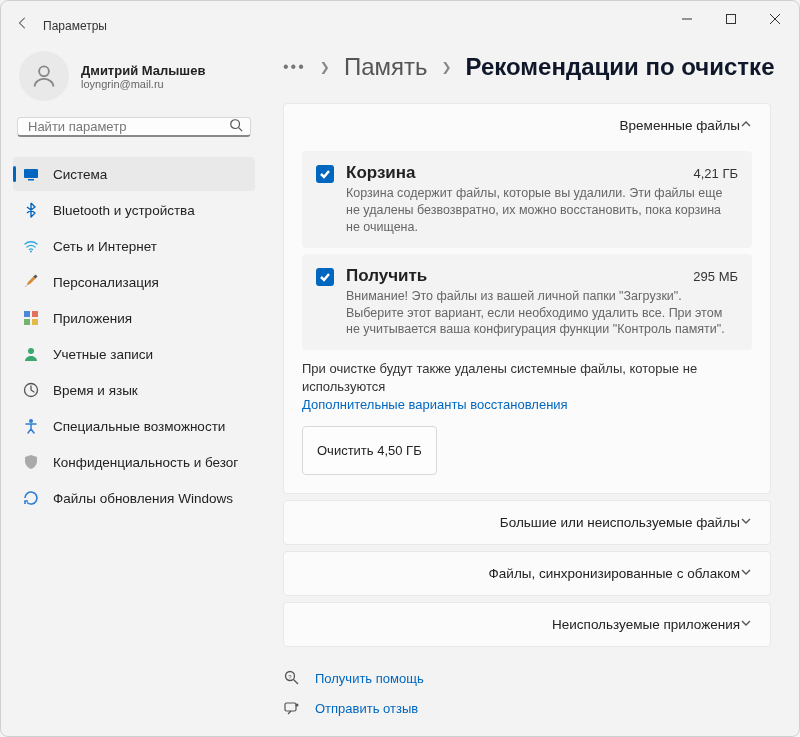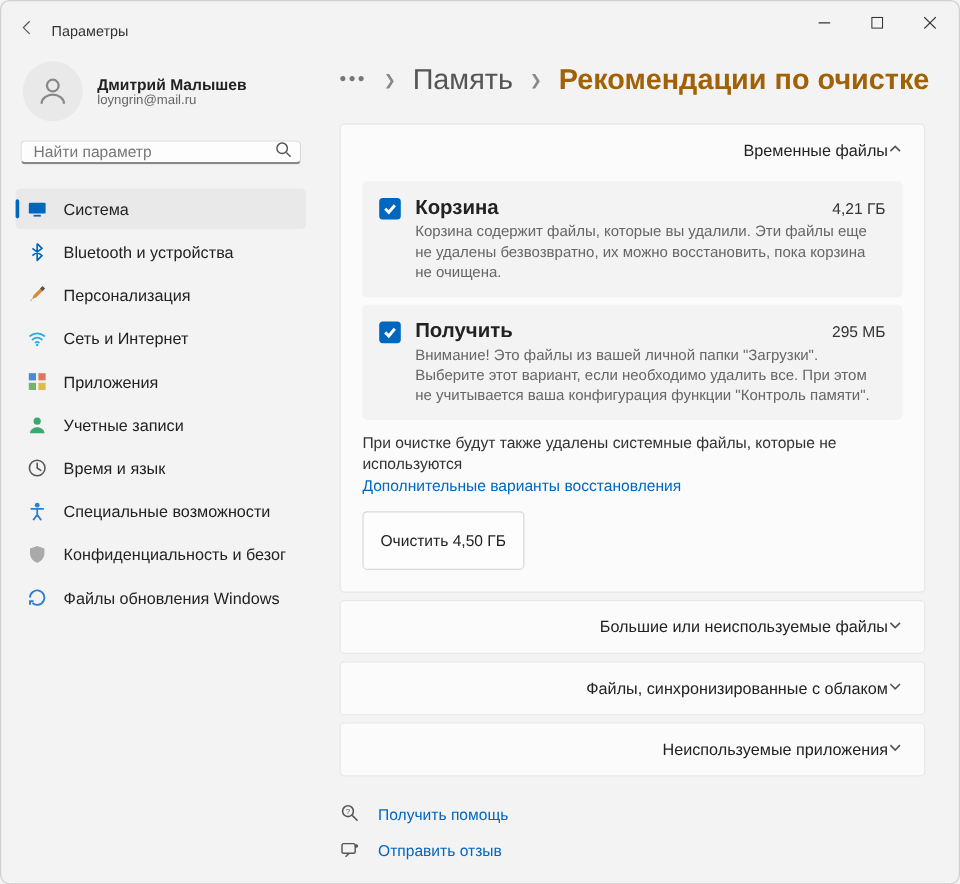--- a/index.html
+++ b/index.html
@@ -25,21 +25,21 @@
   .nav { display: flex; flex-direction: column; gap: 2px; }
   .nav-item { display: flex; align-items: center; gap: 14px; height: 34px; padding: 0 10px; border-radius: 4px; font-size: 13.5px; color: #222; cursor: default; position: relative; }
   .nav-item.selected { background: #e9e9e9; }
   .nav-item.selected::before { content: ""; position: absolute; left: 0; top: 9px; bottom: 9px; width: 3px; border-radius: 2px; background: #0067c0; }
   .nav-icon { width: 16px; height: 16px; display: inline-flex; align-items: center; justify-content: center; }
   .main { flex: 1; padding: 20px 28px 8px 20px; overflow-y: auto; }
   .breadcrumb { display: flex; align-items: center; gap: 14px; margin-bottom: 22px; flex-wrap: nowrap; }
   .breadcrumb .dots { color: #777; font-size: 16px; letter-spacing: 2px; }
   .breadcrumb .chev { color: #888; font-size: 12px; }
   .breadcrumb .crumb { font-size: 24px; color: #555; white-space: nowrap; }
-  .breadcrumb .crumb.current { color: #a16207; font-weight: 600; }
+  .breadcrumb .crumb.current { color: #0f172a; font-weight: 600; }
   .card { background: #fbfbfb; border: 1px solid #e8e8e8; border-radius: 4px; margin-bottom: 6px; }
   .card-header { display: flex; align-items: center; justify-content: flex-end; padding: 14px 18px; font-size: 13.5px; color: #222; }
   .card-header .chev { color: #555; }
   .card-body { padding: 4px 18px 18px 18px; }
   .item { background: #f3f3f3; border-radius: 4px; padding: 12px 14px; margin-bottom: 6px; display: flex; gap: 12px; }
   .checkbox { width: 18px; height: 18px; border-radius: 3px; background: #0067c0; display: flex; align-items: center; justify-content: center; flex-shrink: 0; margin-top: 2px; }
   .checkbox svg { width: 12px; height: 12px; stroke: #fff; stroke-width: 2.5; fill: none; }
   .item-content { flex: 1; }
   .item-head { display: flex; justify-content: space-between; align-items: baseline; }
   .item-title { font-size: 17px; font-weight: 600; color: #222; }
@@ -121,34 +121,34 @@
           <span class="nav-icon">
               <svg viewBox="0 0 16 16">
                 <path d="M8 1v14l4-4-8-6m0 6l8-6-4-4" stroke="#0067c0" stroke-width="1.4" fill="none" stroke-linejoin="round"></path>
               </svg>
             </span>
           <span>Bluetooth и устройства</span>
         </div>
         <div class="nav-item">
           <span class="nav-icon">
               <svg viewBox="0 0 16 16">
+                <path d="M2 6c3.5-3 8.5-3 12 0M4 9c2.5-2 5.5-2 8 0M6.5 11.5c1-.8 2-.8 3 0" stroke="#2ca9e1" stroke-width="1.4" fill="none" stroke-linecap="round"></path>
+                <circle cx="8" cy="13.5" r="1" fill="#2ca9e1"></circle>
+              </svg>
+            </span>
+          <span>Сеть и Интернет</span>
+        </div>
+        <div class="nav-item">
+          <span class="nav-icon">
+              <svg viewBox="0 0 16 16">
                 <path d="M3 13l2-5 6-6 2 2-6 6-5 2z" fill="#d68a3a"></path>
                 <rect x="11" y="1" width="3" height="3" transform="rotate(45 12.5 2.5)" fill="#555"></rect>
               </svg>
             </span>
           <span>Персонализация</span>
-        </div>
-        <div class="nav-item">
-          <span class="nav-icon">
-              <svg viewBox="0 0 16 16">
-                <path d="M2 6c3.5-3 8.5-3 12 0M4 9c2.5-2 5.5-2 8 0M6.5 11.5c1-.8 2-.8 3 0" stroke="#2ca9e1" stroke-width="1.4" fill="none" stroke-linecap="round"></path>
-                <circle cx="8" cy="13.5" r="1" fill="#2ca9e1"></circle>
-              </svg>
-            </span>
-          <span>Сеть и Интернет</span>
         </div>
         <div class="nav-item">
           <span class="nav-icon">
               <svg viewBox="0 0 16 16">
                 <rect x="1" y="1" width="6" height="6" fill="#4a88d8"></rect>
                 <rect x="9" y="1" width="6" height="6" fill="#e2745f"></rect>
                 <rect x="1" y="9" width="6" height="6" fill="#72b36e"></rect>
                 <rect x="9" y="9" width="6" height="6" fill="#e2b94a"></rect>
               </svg>
             </span>

